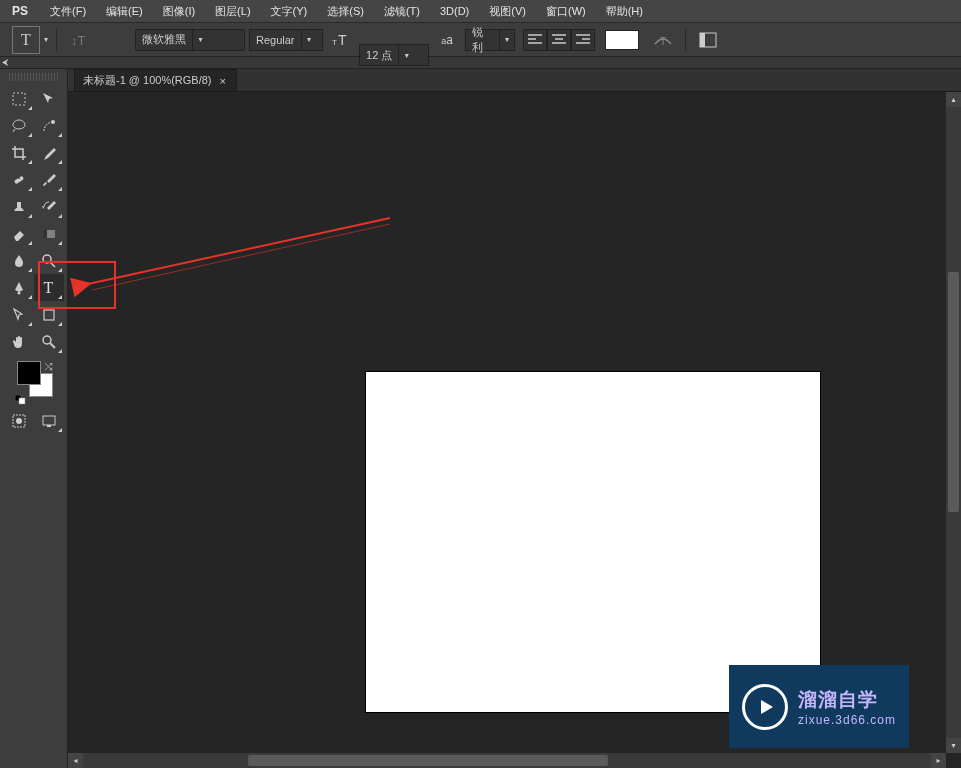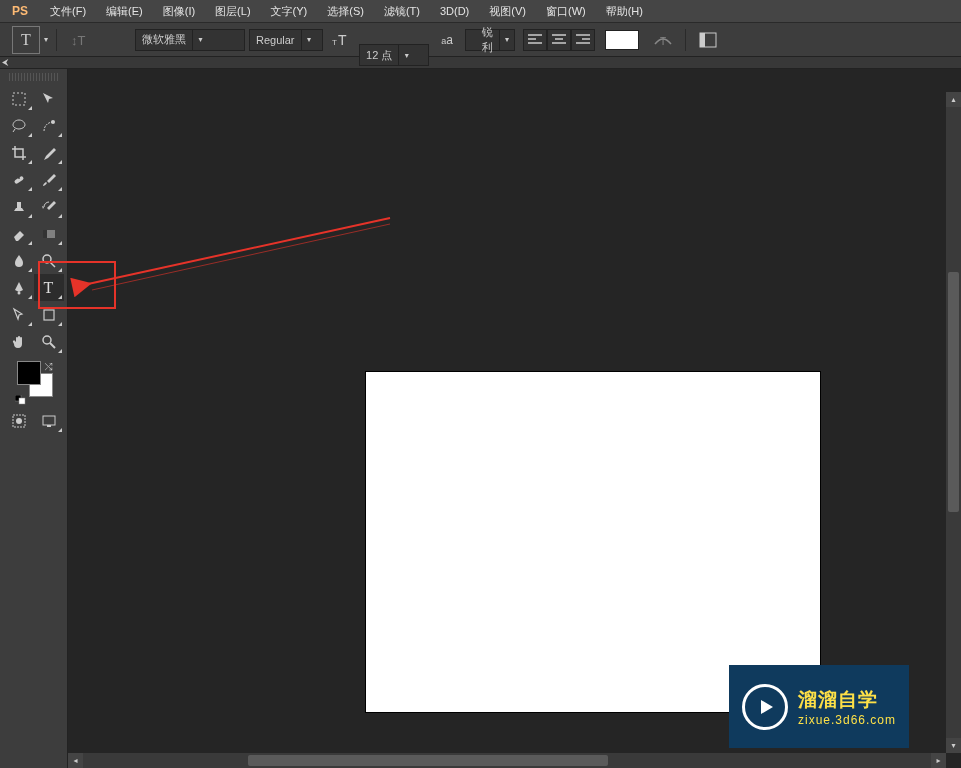--- a/index.html
+++ b/index.html
@@ -1,20 +1,20 @@
 <!DOCTYPE html>
 <html><head>
   <meta charset="utf-8">
   <style>
     * { margin:0; padding:0; box-sizing:border-box; font-family:"Microsoft YaHei",sans-serif; }
     body { background:#252525; width:961px; height:768px; overflow:hidden; color:#ccc; position:relative; }
 
     
     .menu-bar { height:22px; background:#454545; display:flex; align-items:center; font-size:11px; color:#e4e4e4; }
-    .ps-logo { width:40px; height:22px; display:flex; align-items:center; justify-content:center; font-weight:bold; font-size:12px; color:#fdba74; }
+    .ps-logo { width:40px; height:22px; display:flex; align-items:center; justify-content:center; font-weight:bold; font-size:12px; color:#e5e5e5; }
     .menu-item { padding:0 10px; height:22px; line-height:22px; cursor:default; }
 
     
     .options-bar { height:35px; background:#3d3d3d; border-top:1px solid #2a2a2a; border-bottom:1px solid #222; display:flex; align-items:center; padding-left:12px; gap:4px; font-size:11px; color:#ccc; }
     .opt-icon { width:28px; height:28px; display:flex; align-items:center; justify-content:center; border:1px solid transparent; }
     .opt-icon.selected { border:1px solid #777; }
     .opt-sep { width:1px; height:22px; background:#2a2a2a; margin:0 4px; }
     .dropdown { background:#333; border:1px solid #222; height:22px; display:flex; align-items:center; position:relative; }
     .dropdown-text { padding:0 6px; }
     .dropdown-arrow { width:16px; height:20px; border-left:1px solid #222; display:flex; align-items:center; justify-content:center; font-size:8px; }
@@ -46,21 +46,21 @@
     .canvas-wrap { position:absolute; left:0; right:0; top:23px; bottom:0; background:#252525; overflow:hidden; }
     .canvas { position:absolute; left:298px; top:280px; width:454px; height:340px; background:#fff; box-shadow:0 0 0 1px #000; }
     .scroll-thumb { position:absolute; background:#5a5a5a; }
 
     
     .arrow-svg { position:absolute; pointer-events:none; }
 
     
     .watermark { position:absolute; right:52px; bottom:20px; width:180px; height:83px; background:#0f3a5d; display:flex; align-items:center; justify-content:center; gap:10px; padding:6px 12px; }
     .wm-icon { width:46px; height:46px; border:3px solid #fff; border-radius:50%; display:flex; align-items:center; justify-content:center; }
-    .wm-text { color:#fde047; }
+    .wm-text { color:#c4b5fd; }
     .wm-cn { font-size:19px; font-weight:600; letter-spacing:1px; }
     .wm-url { font-size:12px; letter-spacing:1px; }
 
     
     .align-group { display:flex; gap:0; }
     .align-btn { width:24px; height:22px; display:flex; align-items:center; justify-content:center; border:1px solid #222; background:#333; }
 
     
     .color-pair { position:relative; width:38px; height:40px; margin-top:6px; }
     .cp-front { position:absolute; left:2px; top:0; width:24px; height:24px; background:#000; border:1px solid #888; }
@@ -123,21 +123,21 @@
       </svg>
   </div>
   <div class="dropdown" style="width:70px;margin-top:31px;">
     <span class="dropdown-text"><span>12</span> <span>点</span></span>
     <span class="dropdown-arrow">▾</span>
   </div>
 
   <div class="opt-icon">
     <span class="aa"><span style="font-size:9px;">a</span><span style="font-size:12px;">a</span></span>
   </div>
-  <div class="dropdown" style="width:50px;text-align:right;">
+  <div class="dropdown" style="width:50px;">
     <span class="dropdown-text">锐利</span>
     <span class="dropdown-arrow">▾</span>
   </div>
 
   <div class="align-group" style="margin-left:4px;">
     <div class="align-btn">
         <svg width="14" height="12">
           <path d="M0 1h14M0 5h8M0 9h14" stroke="#ccc" stroke-width="1.5"></path>
         </svg>
       </div>
@@ -318,20 +318,26 @@
       <div class="tool with-fly">
           <svg width="16" height="16">
             <rect x="2" y="3" width="12" height="9" fill="none" stroke="#ccc"></rect>
             <rect x="6" y="12" width="4" height="2" fill="#ccc"></rect>
           </svg>
         </div>
     </div>
   </div>
 
   <div class="doc-area">
+    <div class="tabs">
+      <div class="tab">
+        <span>未标题-1 @ 100%(RGB/8)</span>
+        <span class="tab-close">×</span>
+      </div>
+    </div>
 
     <div class="canvas-wrap">
       <div class="canvas"></div>
     </div>
 
     <div class="scrollbar-v">
       <div class="sb-arrow" style="top:0">▴</div>
       <div class="scroll-thumb" style="top:180px;left:2px;width:11px;height:240px;border-radius:2px;"></div>
       <div class="sb-arrow" style="bottom:0">▾</div>
     </div>

